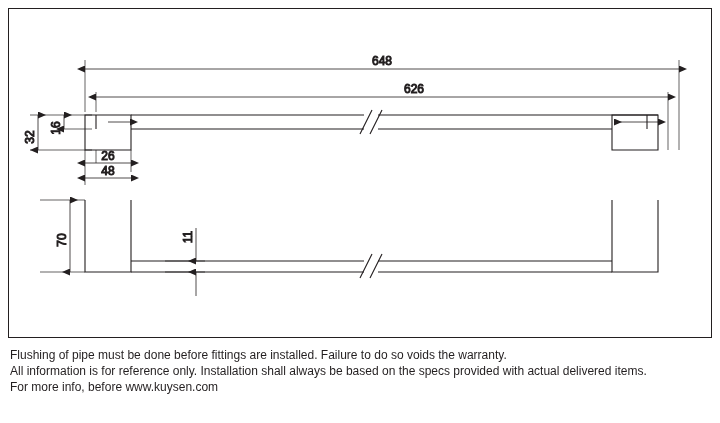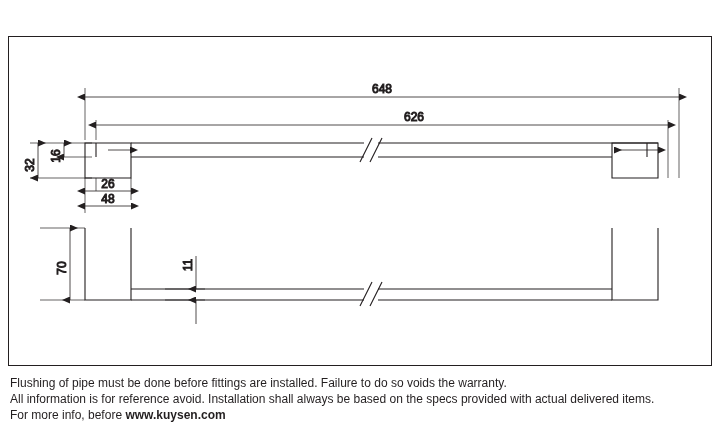--- a/index.html
+++ b/index.html
@@ -13,21 +13,20 @@
     font-family: "Liberation Sans", sans-serif;
     color: #000000;
     position: relative;
     overflow: hidden;
   }
   #page {
     position: absolute;
     left: 0; top: 0;
     width: 720px;
     height: 366px;
-    margin-top: 28px;
   }
   #drawing-frame {
     position: absolute;
     left: 8px;
     top: 8px;
     width: 704px;
     height: 330px;
     border: 1px solid #231f20;
     box-sizing: border-box;
   }
@@ -45,21 +44,21 @@
     top: 348px;
     width: 700px;
     font-size: 12px;
     line-height: 15.8px;
     color: #231f20;
   }
   .notes div {
     white-space: nowrap;
   }
   .notes b {
-    font-weight: bold;
+    font-weight: normal;
     text-align: right;
   }
   .dimtext {
     font-family: "Liberation Sans", sans-serif;
     font-size: 12px;
     fill: #231f20;
   }
   .dimtext-v {
     font-family: "Liberation Sans", sans-serif;
     font-size: 12px;
@@ -184,17 +183,17 @@
       <text class="dimtext-v" x="60" y="128" text-anchor="middle" transform="rotate(-90 60 128)">16</text>
       <text class="dimtext" x="108" y="160" text-anchor="middle">26</text>
       <text class="dimtext" x="108" y="175" text-anchor="middle">48</text>
       <text class="dimtext-v" x="66" y="240" text-anchor="middle" transform="rotate(-90 66 240)">70</text>
       <text class="dimtext-v" x="192" y="237" text-anchor="middle" transform="rotate(-90 192 237)">11</text>
     </g>
   </svg>
 
   <div class="notes">
     <div>Flushing of pipe must be done before fittings are installed. Failure to do so voids the warranty.</div>
-    <div>All information is for reference avoid. Installation shall always be based on the specs provided with actual delivered items.</div>
+    <div>All information is for reference only. Installation shall always be based on the specs provided with actual delivered items.</div>
     <div><span>For more info, before </span><b>www.kuysen.com</b></div>
   </div>
 
 </div>
 
 </body></html>

